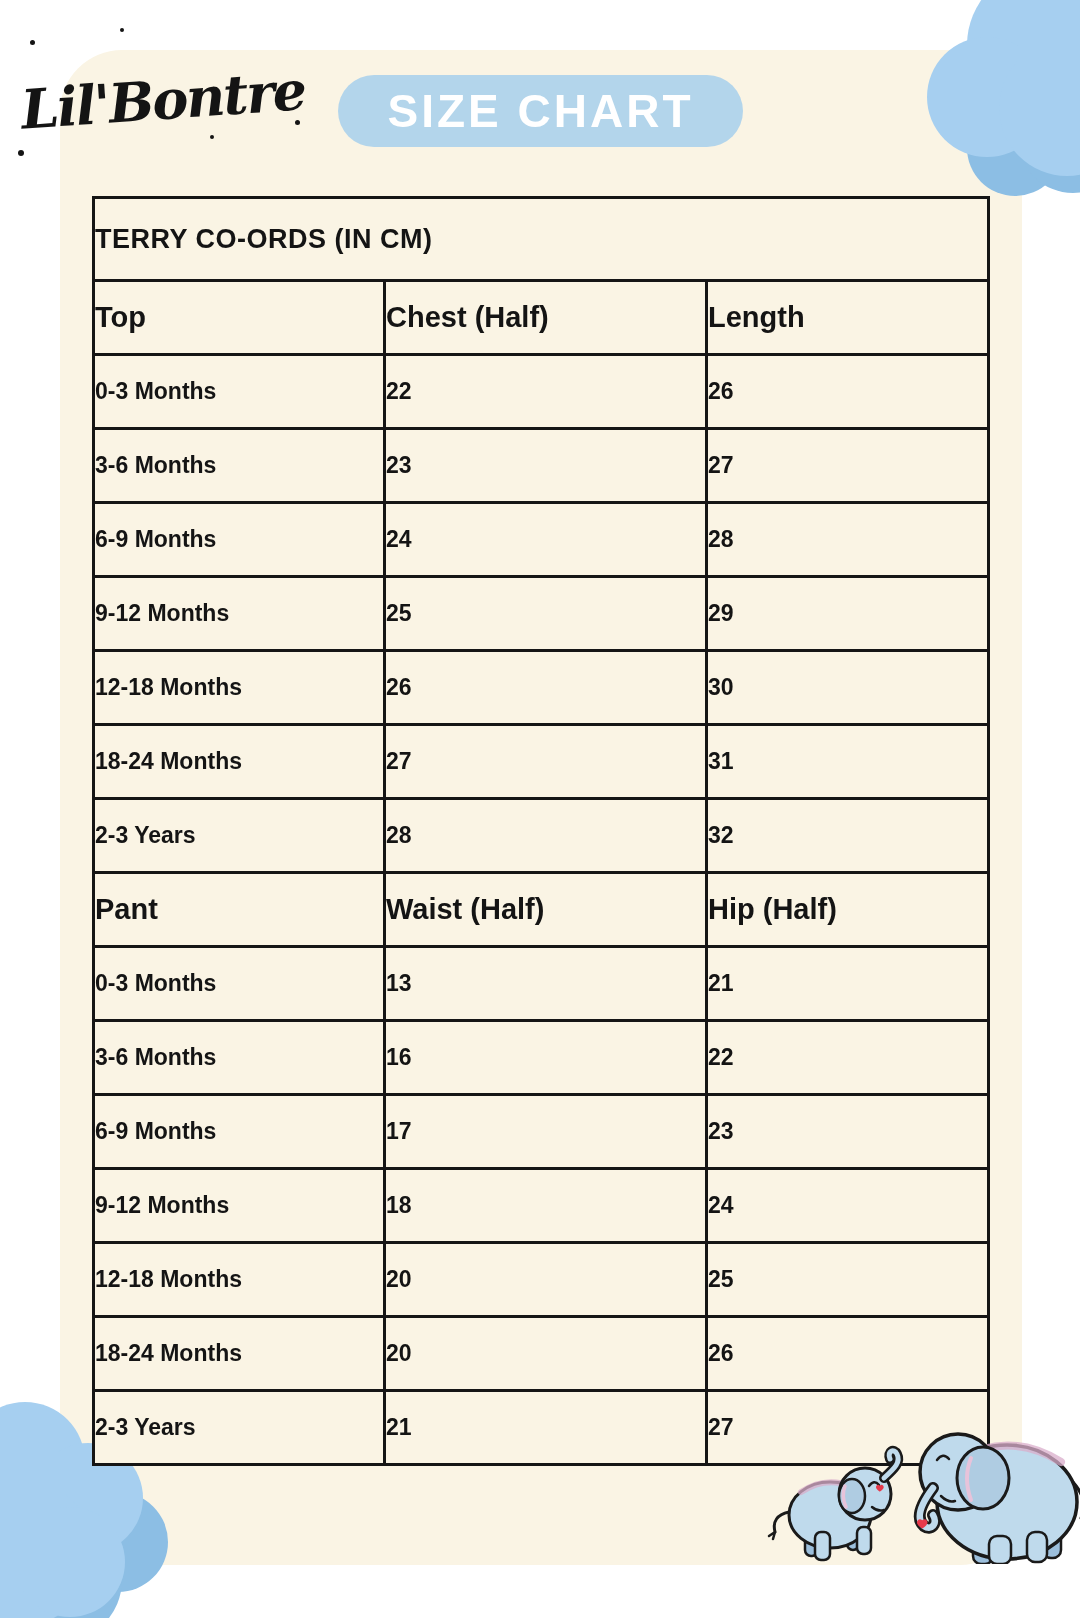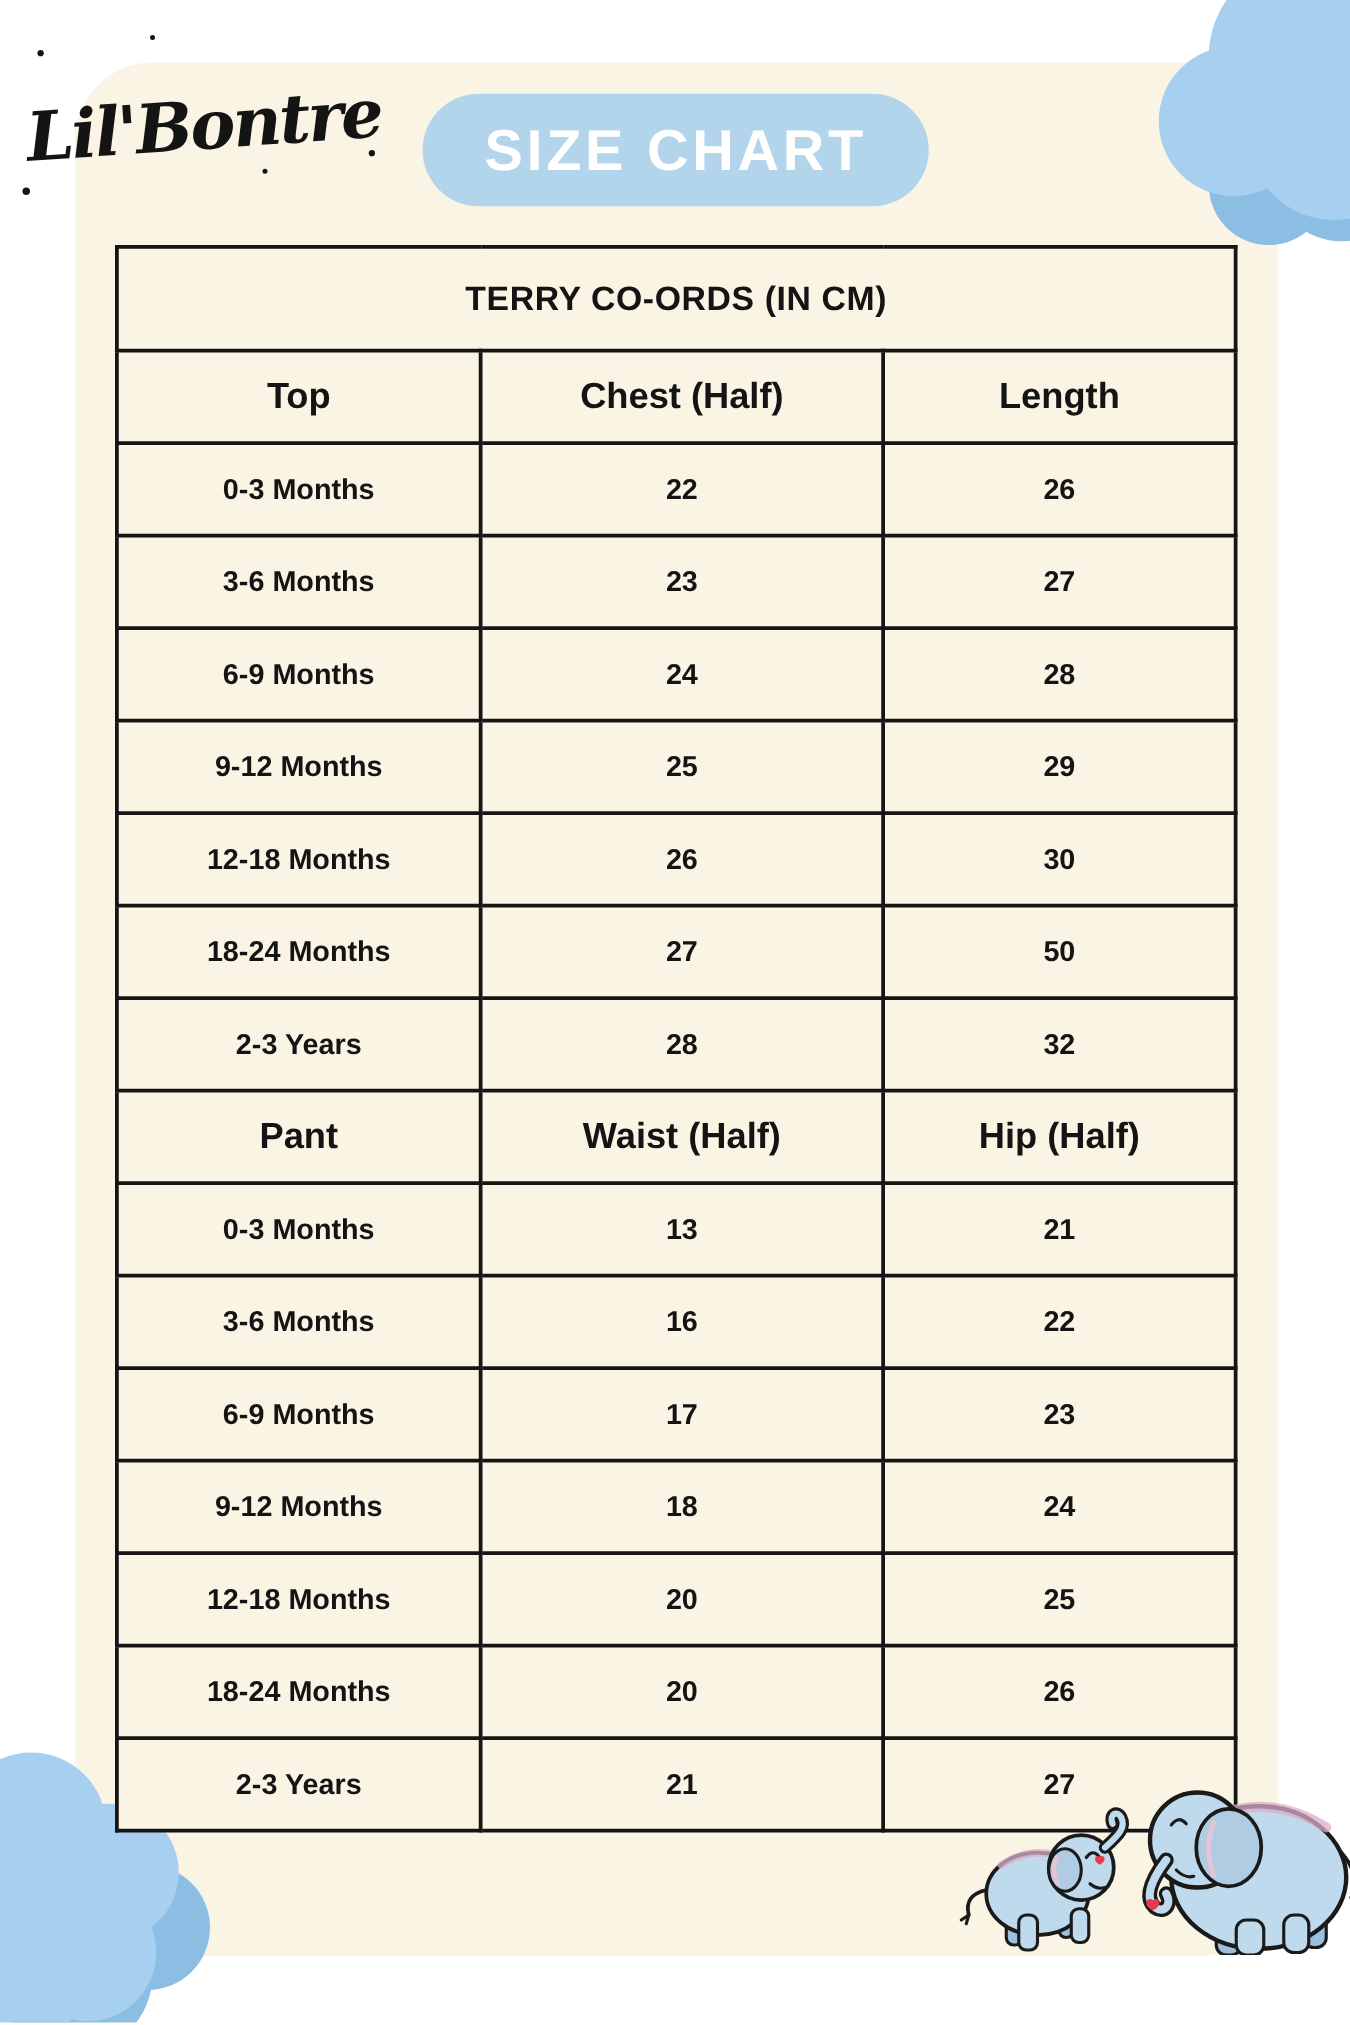--- a/index.html
+++ b/index.html
@@ -15,29 +15,29 @@
         font-family:"DejaVu Serif",serif;font-style:italic;font-weight:700;
         font-size:54px;color:#141414;transform:rotate(-4deg);letter-spacing:-2px;}
   .ink-dot{position:absolute;background:#141414;border-radius:50%;}
   .ink-dot:nth-of-type(1){left:30px;top:40px;width:5px;height:5px;}
   .ink-dot:nth-of-type(2){left:120px;top:28px;width:4px;height:4px;}
   .ink-dot:nth-of-type(3){left:295px;top:120px;width:5px;height:5px;}
   .ink-dot:nth-of-type(4){left:18px;top:150px;width:6px;height:6px;}
   .ink-dot:nth-of-type(5){left:210px;top:135px;width:4px;height:4px;}
 
   
-  .pill{position:absolute;left:338px;top:75px;width:405px;height:90px;
+  .pill{position:absolute;left:338px;top:75px;width:405px;height:72px;
         background:#b3d5eb;border-radius:46px;display:flex;align-items:center;
         justify-content:center;}
   .pill span{color:#ffffff;font-weight:700;font-size:46px;letter-spacing:3px;}
 
   
   table.size{position:absolute;left:92px;top:196px;width:895px;
         border-collapse:collapse;table-layout:fixed;}
-  table.size td{border:3px solid #151515;text-align:center;vertical-align:middle;
+  table.size td{border:3px solid #151515;vertical-align:middle;
         color:#141414;font-weight:700;background:#faf4e4;padding:0;}
   td.t-title{height:80px;font-size:27px;letter-spacing:.5px;}
   tr.head td{height:71px;font-size:29px;}
   tr.data td{height:71px;font-size:23px;}
 
   .cloud-tr{position:absolute;right:0;top:0;width:185px;height:200px;}
   .cloud-bl{position:absolute;left:0;top:1390px;width:175px;height:228px;}
   .elephants{position:absolute;left:745px;top:1412px;width:335px;height:152px;}
 </style>
 </head>
@@ -116,21 +116,21 @@
       <td>29</td>
     </tr>
     <tr class="data">
       <td>12-18 Months</td>
       <td>26</td>
       <td>30</td>
     </tr>
     <tr class="data">
       <td>18-24 Months</td>
       <td>27</td>
-      <td>50</td>
+      <td>31</td>
     </tr>
     <tr class="data">
       <td>2-3 Years</td>
       <td>28</td>
       <td>32</td>
     </tr>
 
     <tr class="head">
       <td>Pant</td>
       <td>Waist (Half)</td>

